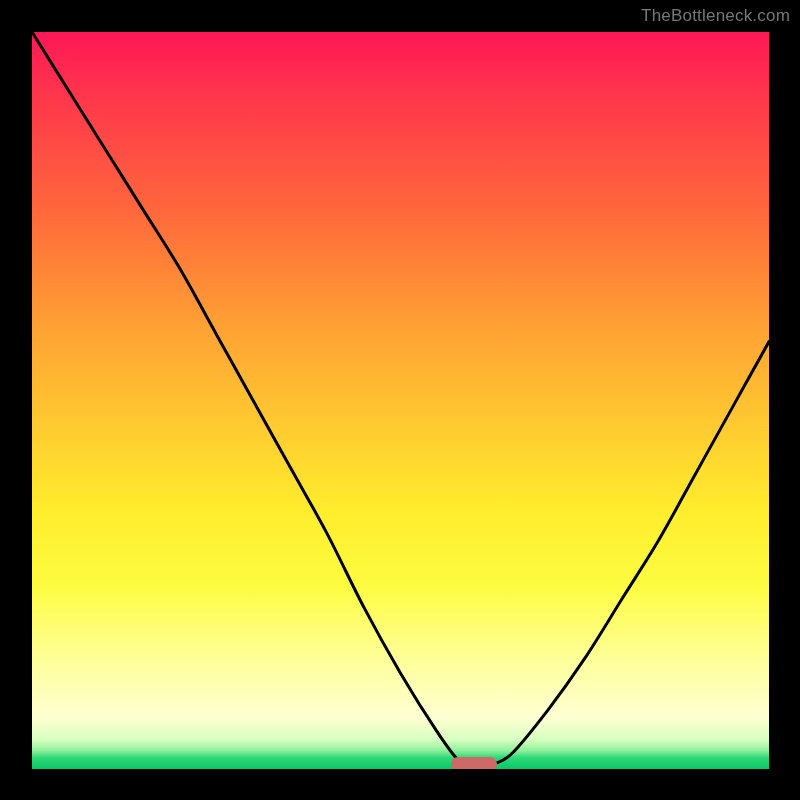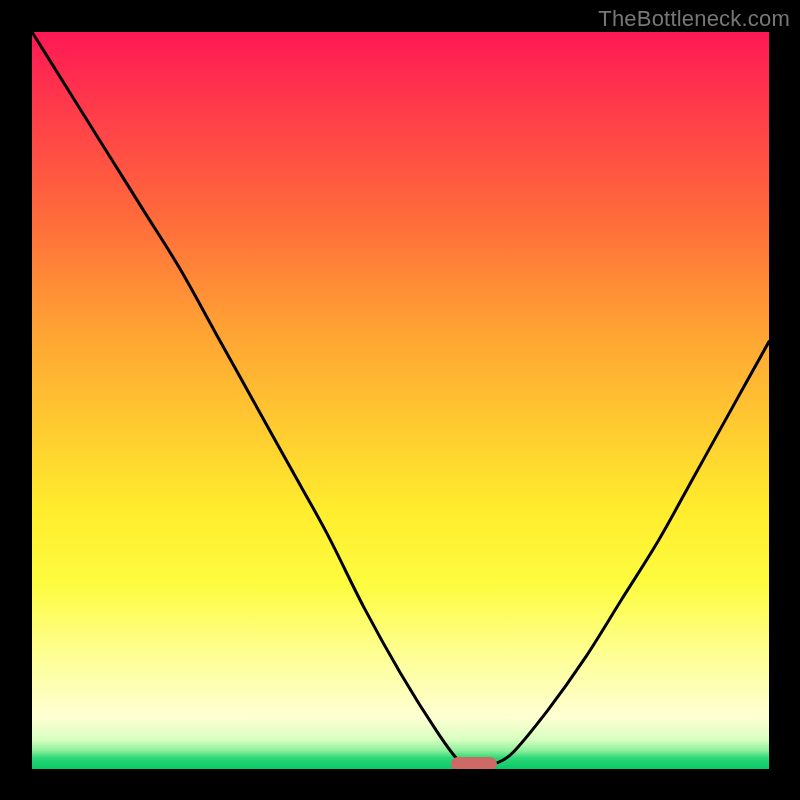--- a/index.html
+++ b/index.html
@@ -52,21 +52,21 @@
     position: absolute;
     left: 0; top: 0;
     width: 100%;
     height: 100%;
   }
   .watermark {
     position: absolute;
     top: 6px;
     right: 10px;
     color: #777;
-    font-size: 22px;
+    font-size: 17px;
     letter-spacing: 0.2px;
     user-select: none;
   }
   .marker {
     position: absolute;
     width: 46px;
     height: 14px;
     border-radius: 7px;
     background: #cd6a65;
     transform: translate(-50%, -50%);

